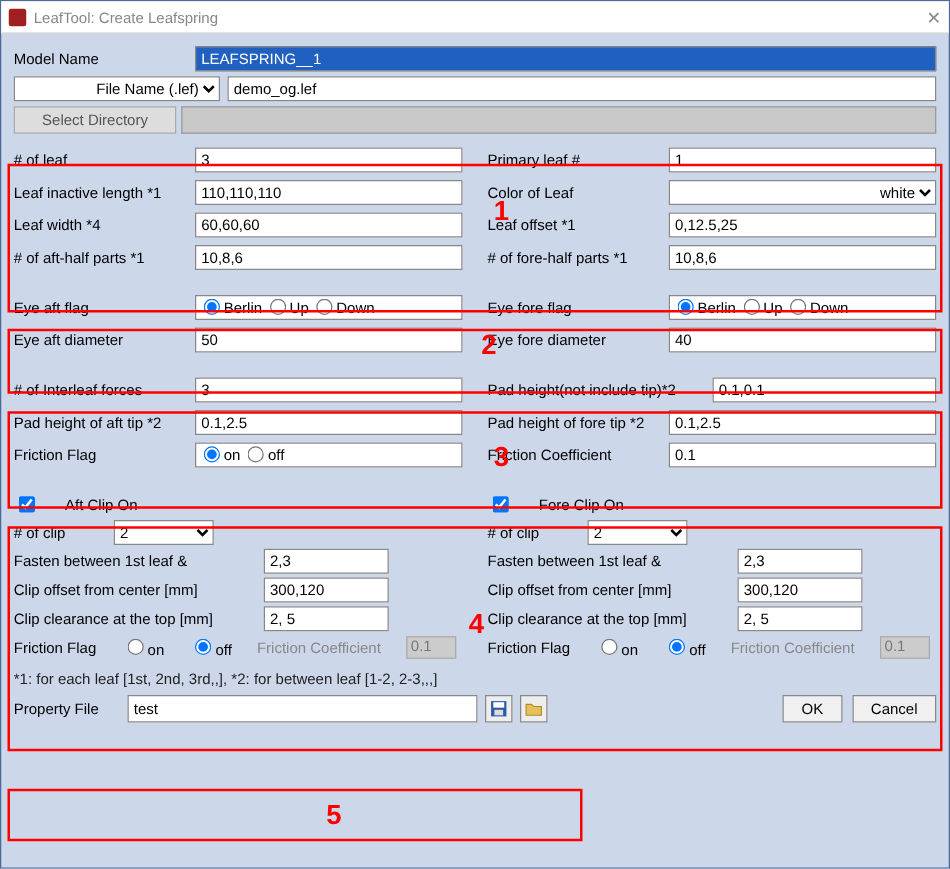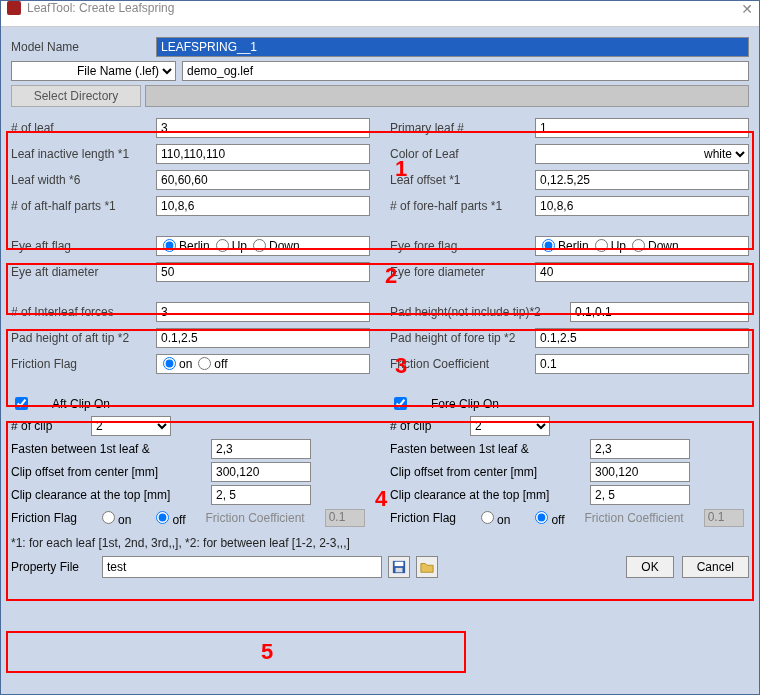--- a/index.html
+++ b/index.html
@@ -1,23 +1,23 @@
 <!DOCTYPE html>
 <html><head>
 <meta charset="utf-8">
 <style>
   * { box-sizing: border-box; font-family: Arial, sans-serif; font-size: 12px; }
   body { margin: 0; padding: 0; background: #fff; }
   .window { width: 760px; height: 695px; border: 1px solid #4a6a9a; background: #ccd7e9; position: relative; }
-  .titlebar { height: 26px; background: #fff; border-bottom: 1px solid #ccc; display: flex; align-items: flex-start; padding: 0 6px; color: #888; }
+  .titlebar { height: 26px; background: #fff; border-bottom: 1px solid #ccc; display: flex; align-items: center; padding: 0 6px; color: #888; }
   .titlebar .app-icon { width: 14px; height: 14px; background: #a02020; display: inline-block; margin-right: 6px; border-radius: 2px; }
   .titlebar .close { margin-left: auto; color: #888; font-size: 14px; cursor: pointer; }
   .content { padding: 6px 10px 10px 10px; position: relative; }
   .row { display: flex; align-items: center; margin: 4px 0; }
-  .lbl { flex: 0 0 auto; color: #404040; }
+  .lbl { flex: 0 0 auto; color: #000000; }
   .inp { background: #fff; border: 1px solid #888; height: 20px; padding: 2px 4px; }
   .sel { background: #fff; border: 1px solid #888; height: 20px; text-align: right; }
   .btn { background: #f0f0f0; border: 1px solid #888; height: 22px; padding: 0 14px; cursor: pointer; }
   .selbtn { background: #ddd; border: 1px solid #aaa; height: 22px; padding: 0 14px; cursor: pointer; color: #555; }
   .dir-bar { background: #c8c8c8; border: 1px solid #999; height: 22px; flex: 1; margin-left: 4px; }
   .box1,.box2,.box3,.box4,.box5 { position: absolute; border: 2px solid red; pointer-events: none; }
   .box1 { left: 5px; top: 130px; width: 748px; height: 119px; }
   .box2 { left: 5px; top: 262px; width: 748px; height: 52px; }
   .box3 { left: 5px; top: 328px; width: 748px; height: 78px; }
   .box4 { left: 5px; top: 420px; width: 748px; height: 180px; }
@@ -86,21 +86,21 @@
         </div>
       <div class="cell">
           <span class="lbl">Leaf inactive length *1</span>
           <input class="inp" value="110,110,110" style="">
         </div>
       <div class="cell">
           <span class="lbl">Color of Leaf</span>
           <select class="sel"><option>white</option></select>
         </div>
       <div class="cell">
-          <span class="lbl">Leaf width *6</span>
+          <span class="lbl">Leaf width *4</span>
           <input class="inp" value="60,60,60" style="">
         </div>
       <div class="cell">
           <span class="lbl">Leaf offset *1</span>
           <input class="inp" value="0,12.5,25" style="">
         </div>
       <div class="cell">
           <span class="lbl"># of aft-half parts *1</span>
           <input class="inp" value="10,8,6" style="">
         </div>

